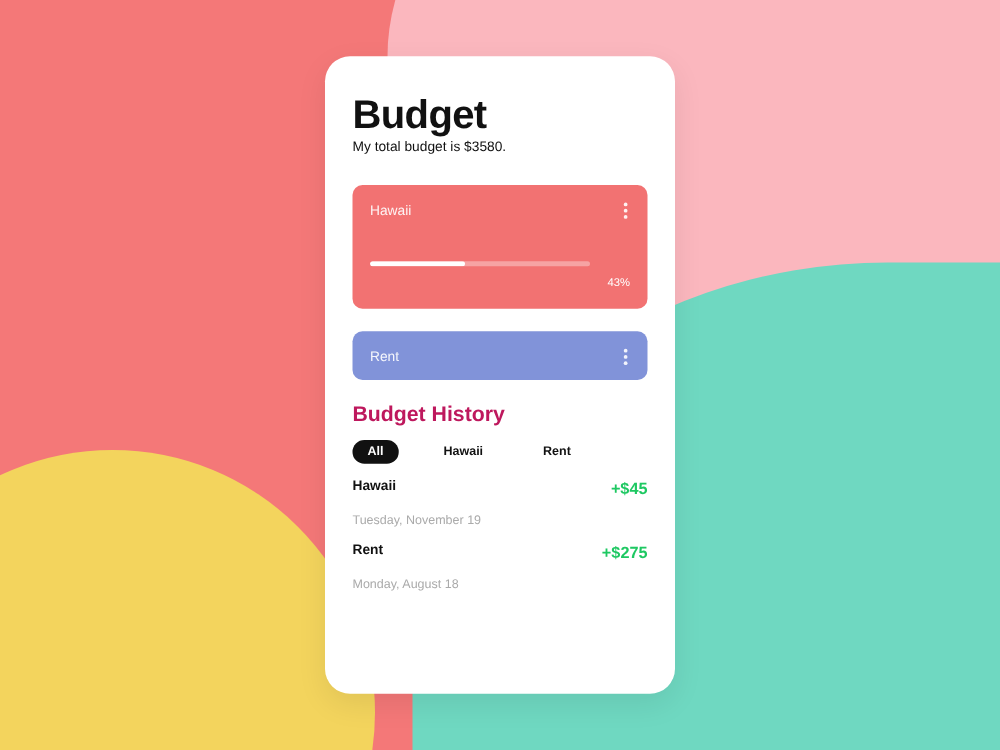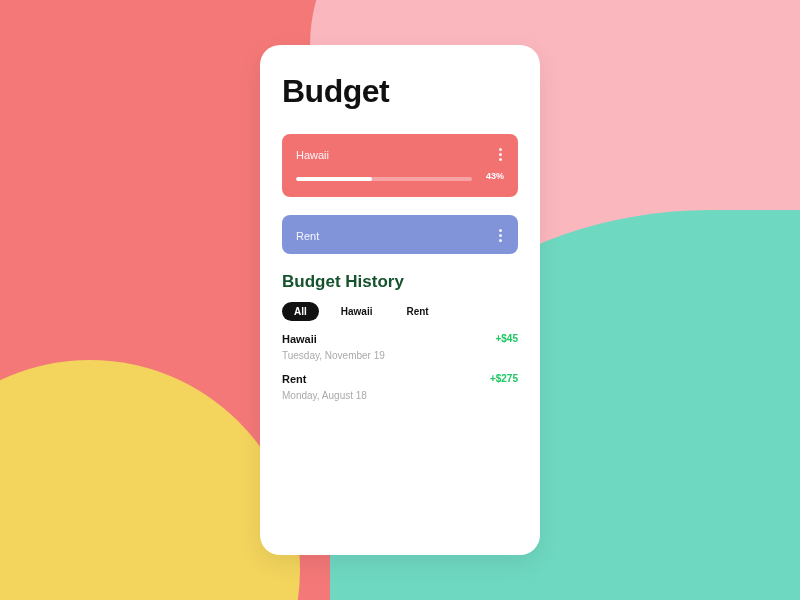--- a/index.html
+++ b/index.html
@@ -104,34 +104,35 @@
       border-radius: 2px;
       overflow: hidden;
     }
     .progress-fill {
       height: 100%;
       background: #fff;
       border-radius: 2px;
     }
     .progress-pct {
       font-size: 9px;
-      font-weight: 700;
+      font-weight: 400;
       min-width: 24px;
       text-align: right;
       margin-bottom: 6px;
+      margin-top: 36px;
     }
     .history-section { margin-top: 12px; }
     .history-title {
       font-size: 17px;
       font-weight: 800;
-      color: #14532d;
+      color: #be185d;
     }
     .tabs {
       display: flex;
-      gap: 10px;
+      gap: 24px;
       margin-top: 10px;
       align-items: flex-end;
     }
     .tab {
       font-size: 10px;
       font-weight: 700;
       color: #111;
       padding: 4px 12px;
       border-radius: 12px;
       cursor: pointer;
@@ -149,37 +150,38 @@
     }
     .history-left { }
     .history-name {
       font-size: 11px;
       font-weight: 700;
       color: #111;
     }
     .history-date {
       font-size: 10px;
       color: #aaa;
-      margin-top: 5px;
+      margin-top: 16px;
     }
     .history-amount {
-      font-size: 10px;
+      font-size: 13px;
       font-weight: 800;
       color: #1ec862;
     }
   </style>
 </head>
 <body>
 
 <div class="bg-shape bg-pink"></div>
 <div class="bg-shape bg-teal"></div>
 <div class="bg-shape bg-yellow"></div>
 
 <div class="phone">
   <div class="title">Budget</div>
+  <div class="subtitle">My total budget is $3580.</div>
 
   <div class="cards">
 
     <div class="budget-card card-red">
       <div class="card-title-row">
         <div class="card-title">Hawaii</div>
         <div class="dots">
             <span></span>
             <span></span>
             <span></span>

